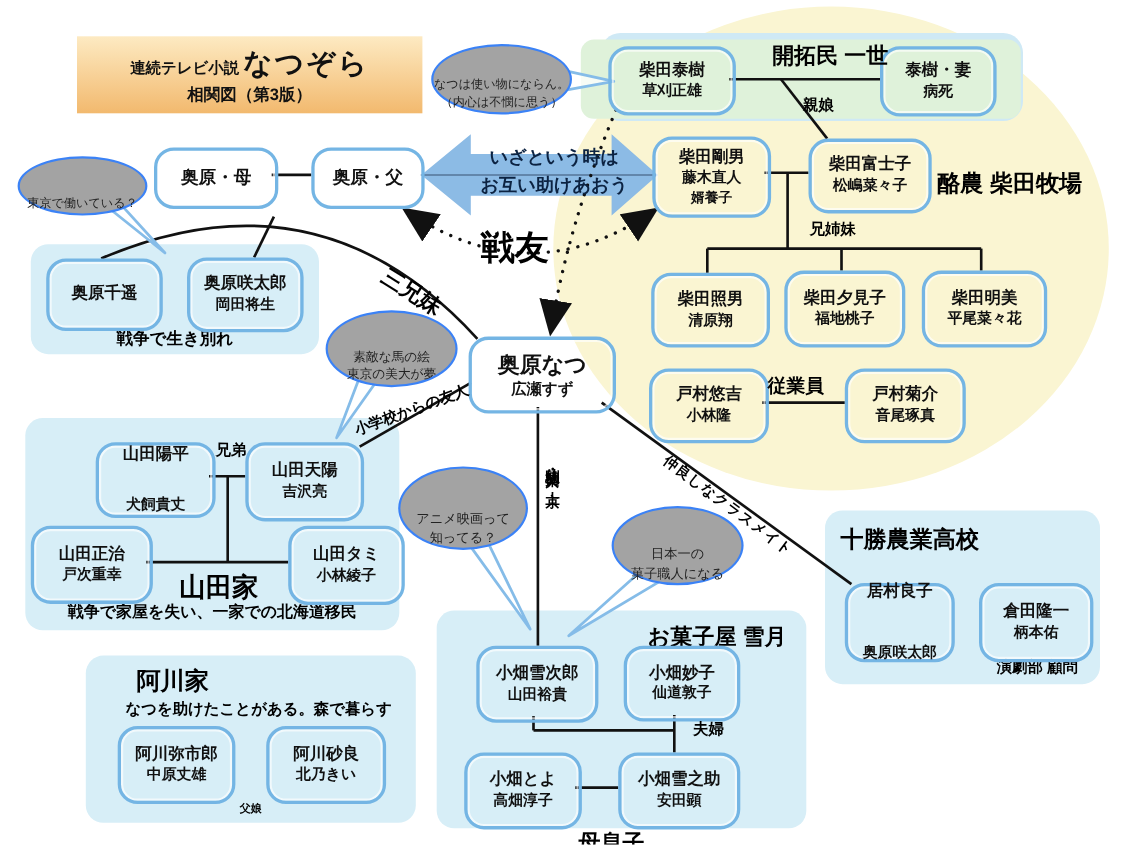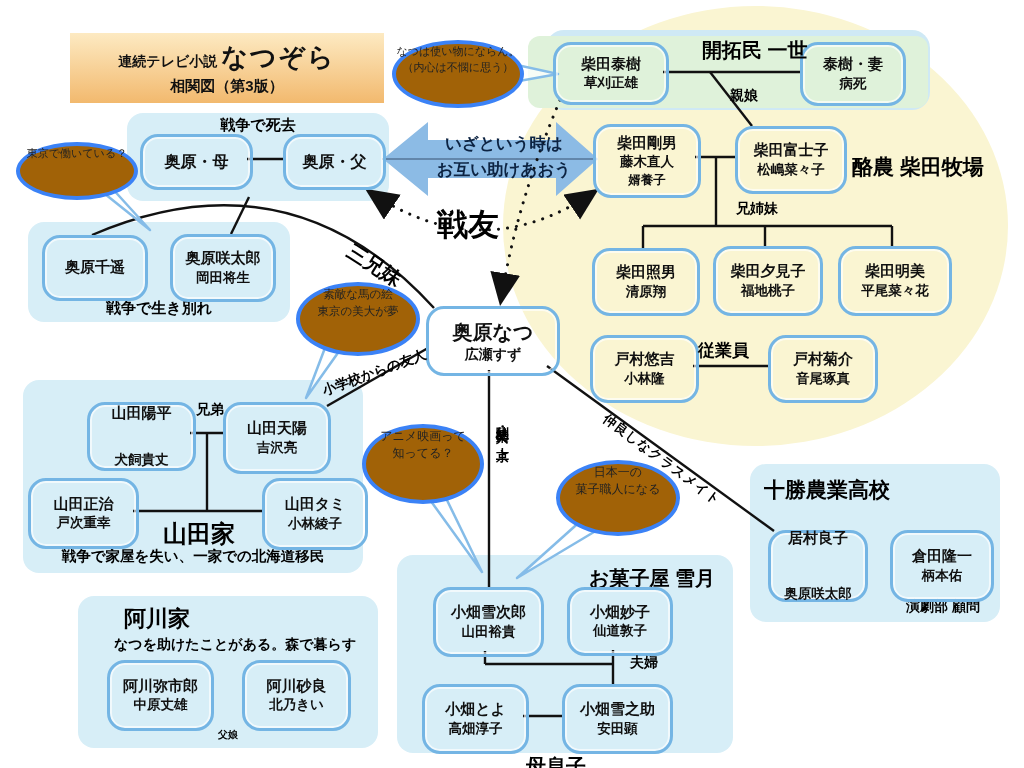--- a/index.html
+++ b/index.html
@@ -21,22 +21,22 @@
         font-family:"DejaVu Serif","Liberation Serif",serif;font-weight:bold;color:#101010;line-height:1.3;}
   .node .n1{font-size:15px;font-family:Liberation Serif, serif;}
   .node .n2{font-size:13.5px;}
   .node .tag{font-family:"Liberation Sans",sans-serif;font-size:12.5px;font-weight:bold;margin-top:1px;}
   
   .lbl{position:absolute;font-weight:bold;color:#000;white-space:nowrap;z-index:5;
        font-family:"Liberation Sans","DejaVu Sans",sans-serif;}
   .grp .glbl{position:absolute;font-weight:bold;color:#000;white-space:nowrap;
        font-family:"Liberation Sans","DejaVu Sans",sans-serif;}
   
-  .bubble{position:absolute;background:#a16207;border:4px solid #3b82f6;border-radius:50%;
-          display:flex;flex-direction:column;align-items:center;justify-content:flex-start;text-align:center;
+  .bubble{position:absolute;background:#a3a3a3;border:2px solid #3b82f6;border-radius:50%;
+          display:flex;flex-direction:column;align-items:center;justify-content:flex-end;text-align:center;
           z-index:5;color:#222;font-weight:normal;line-height:1.45;}
   
   .arrowtext{position:absolute;left:424px;top:131px;width:160px;text-align:center;z-index:5;
           font-weight:bold;font-size:16.5px;line-height:1.55;color:#0c2342;}
   
   .title{position:absolute;left:70px;top:33px;width:314px;height:70px;z-index:6;
          background:linear-gradient(#fdeac2,#f2b96e);display:flex;flex-direction:column;
          align-items:center;justify-content:center;color:#111;}
   .title .t1{font-size:14px;font-weight:bold;}
   .title .t1 .big{font-size:26px;font-weight:bold;letter-spacing:2px;}
@@ -44,23 +44,20 @@
 </style>
 </head>
 <body>
 
 <div id="canvas">
 
   <div class="ellipse"></div>
   <div class="grp-blue-top"></div>
   <div class="grp-green"></div>
 
-  <div class="grp" style="left:127px;top:113px;width:262px;height:88px;">
-    <div class="glbl" style="left:0;right:0;top:3px;text-align:center;font-size:15px;">戦争で死去</div>
-  </div>
   <div class="grp" style="left:28px;top:222px;width:262px;height:100px;">
     <div class="glbl" style="left:0;right:0;bottom:4px;text-align:center;font-size:15px;">戦争で生き別れ</div>
   </div>
   <div class="grp" style="left:23px;top:380px;width:340px;height:193px;">
     <div class="glbl" style="left:140px;top:138px;font-size:24px;">山田家</div>
     <div class="glbl" style="left:0;right:0;bottom:7px;text-align:center;font-size:14.5px;">戦争で家屋を失い、一家での北海道移民</div>
   </div>
   <div class="grp" style="left:78px;top:596px;width:300px;height:152px;">
     <div class="glbl" style="left:46px;top:8px;font-size:22px;">阿川家</div>
     <div class="glbl" style="left:36px;top:40px;font-size:14px;">なつを助けたことがある。森で暮らす</div>

